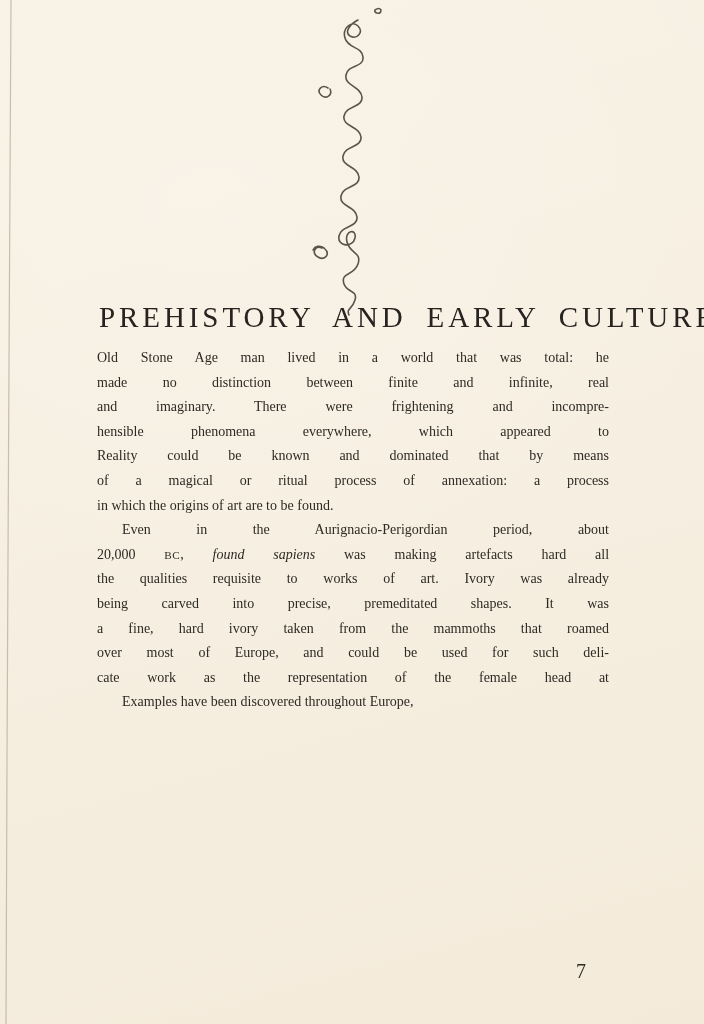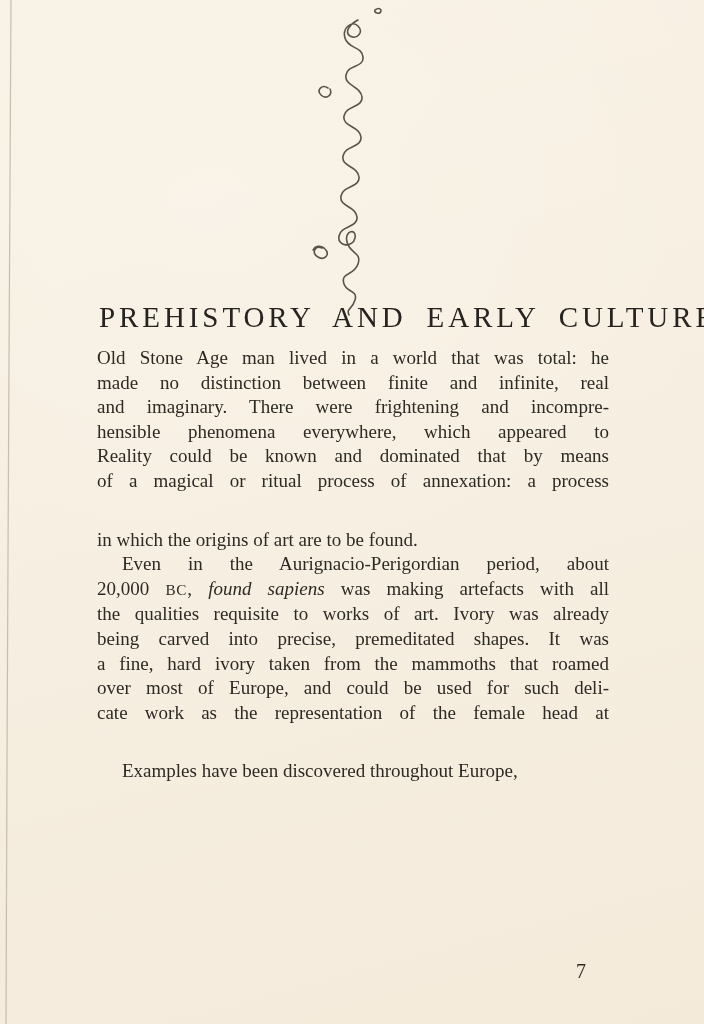--- a/index.html
+++ b/index.html
@@ -16,25 +16,25 @@
   .scan-fold{position:absolute;left:0;top:0;pointer-events:none;}
   .signature-svg{position:absolute;left:300px;top:2px;pointer-events:none;}
   .heading{
     position:absolute;left:99px;top:301px;
     font-size:29px;font-weight:normal;margin:0;
     letter-spacing:0.135em;word-spacing:0.30em;
     color:#262320;white-space:nowrap;
   }
   .body-text{
     position:absolute;left:97px;top:346px;width:512px;
-    font-size:19px;line-height:24.6px;
+    font-size:14px;line-height:24.6px;
   }
   .para{margin:0;padding:0;}
   .line{text-align:justify;text-align-last:justify;}
-  .line.last{text-align-last:left;margin-top:34px;}
+  .line.last{text-align-last:left;}
   .line.first-indent{text-indent:25px;}
   .it{font-style:italic;}
   .sc{font-size:0.80em;letter-spacing:0.05em;}
   .page-number{
     position:absolute;left:576px;top:960px;
     font-size:20px;color:#2d2a24;
   }
 </style>
 </head>
 <body>
@@ -74,21 +74,21 @@
         <div class="line"><span>Old Stone Age man lived in a world that was total: he</span></div>
         <div class="line"><span>made no distinction between finite and infinite, real</span></div>
         <div class="line"><span>and imaginary. There were frightening and incompre-</span></div>
         <div class="line"><span>hensible phenomena everywhere, which appeared to</span></div>
         <div class="line"><span>Reality could be known and dominated that by means</span></div>
         <div class="line"><span>of a magical or ritual process of annexation: a process</span></div>
         <div class="line last"><span>in which the origins of art are to be found.</span></div>
       </div>
       <div class="para">
         <div class="line first-indent"><span>Even in the Aurignacio-Perigordian period, about</span></div>
-        <div class="line"><span>20,000 </span><span class="sc">BC</span><span>, </span><span class="it">found sapiens</span><span> was making artefacts with all</span></div>
+        <div class="line"><span>20,000 </span><span class="sc">BC</span><span>, </span><span class="it">found sapiens</span><span> was making artefacts hard all</span></div>
         <div class="line"><span>the qualities requisite to works of art. Ivory was already</span></div>
         <div class="line"><span>being carved into precise, premeditated shapes. It was</span></div>
         <div class="line"><span>a fine, hard ivory taken from the mammoths that roamed</span></div>
         <div class="line"><span>over most of Europe, and could be used for such deli-</span></div>
         <div class="line"><span>cate work as the representation of the female head at</span></div>
       </div>
       <div class="para">
         <div class="line last first-indent"><span>Examples have been discovered throughout Europe,</span></div>
       </div>
     </div>

